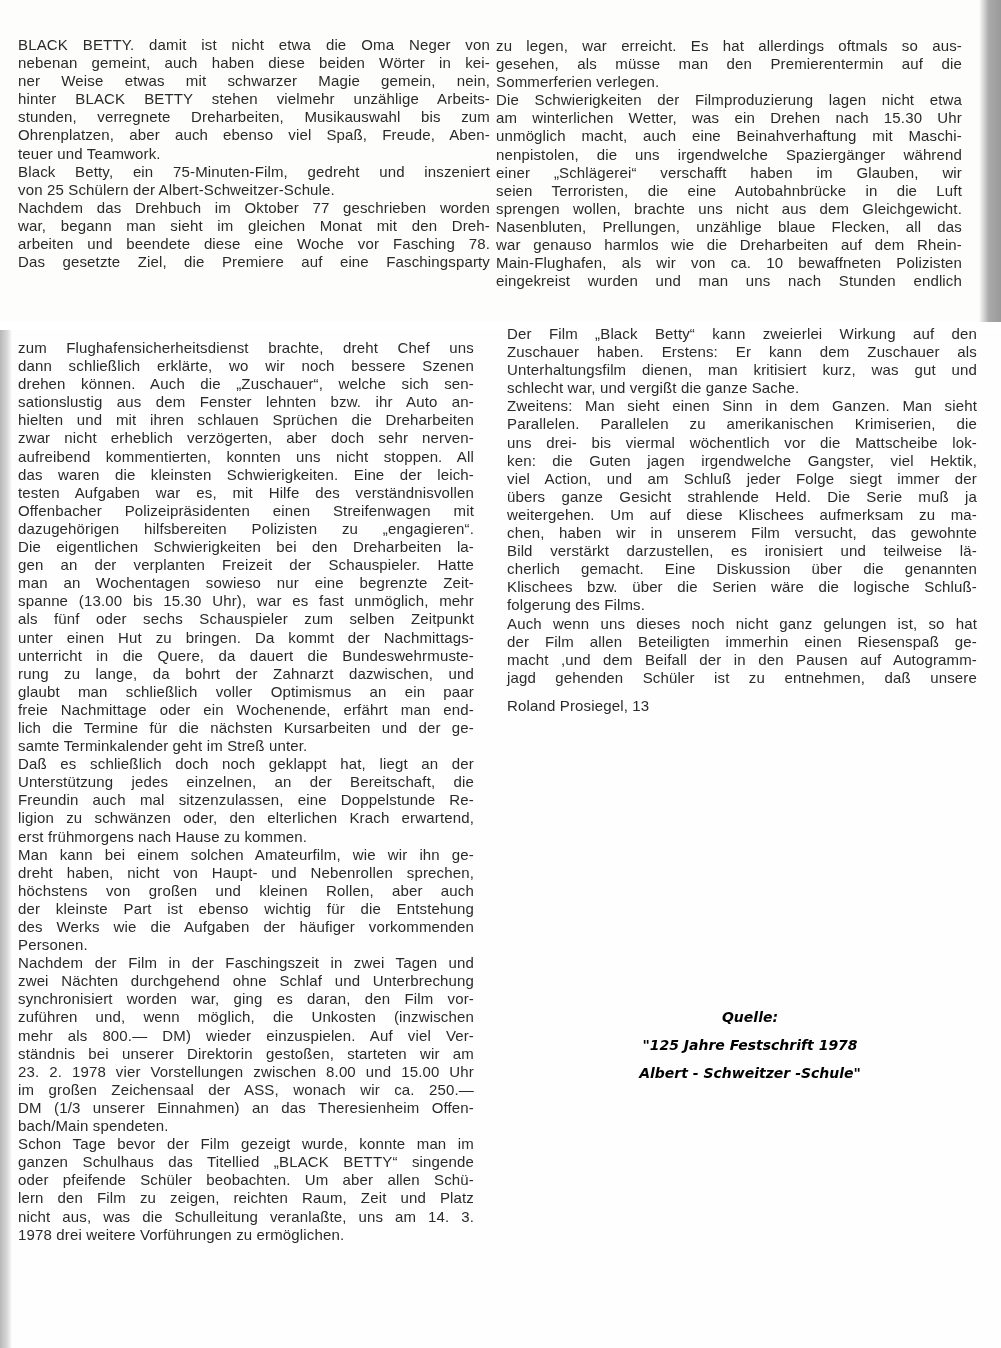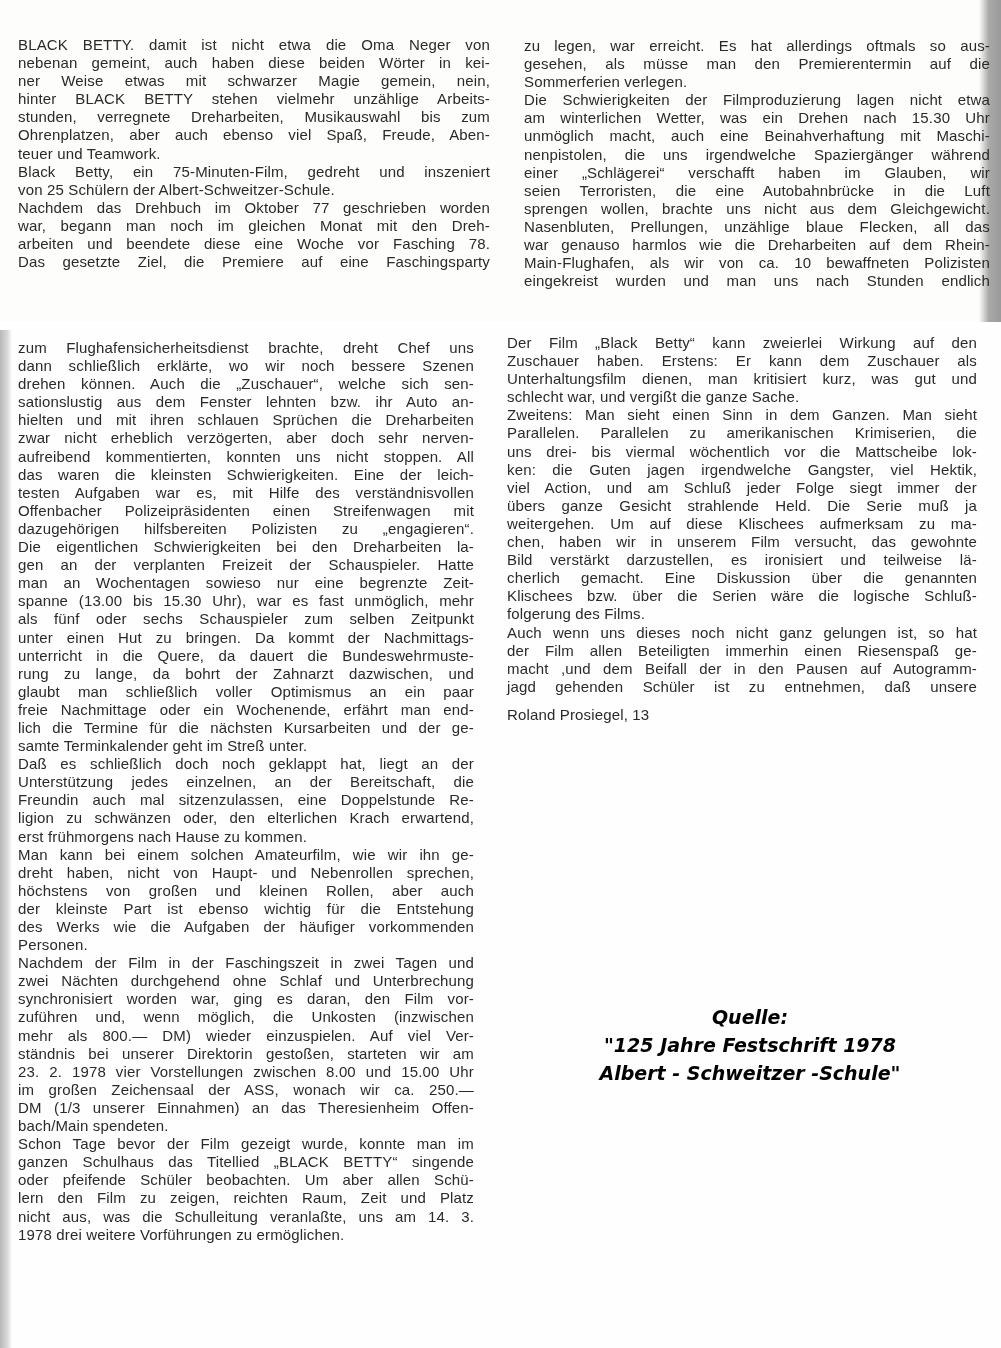--- a/index.html
+++ b/index.html
@@ -31,29 +31,29 @@
       line-height: 18.1px;
       text-align: justify;
       hyphens: manual;
       letter-spacing: 0.15px;
     }
     .col p { margin: 0; }
     .col p.gap { margin-top: 0; }
     .col .line { display: block; text-align: justify; text-align-last: justify; white-space: nowrap; }
     .col .line.last { text-align-last: left; }
     #col-top-left { left: 18px; top: 36px; width: 472px; }
-    #col-top-right { left: 524px; top: 37px; width: 466px; }
+    #col-top-right { left: 496px; top: 37px; width: 466px; }
     #col-bot-left { left: 18px; top: 339px; width: 456px; }
-    #col-bot-right { left: 507px; top: 334px; width: 470px; }
+    #col-bot-right { left: 507px; top: 325px; width: 470px; }
     .source {
       position: absolute; left: 560px; top: 1003px; width: 380px;
       text-align: center;
       font-family: "DejaVu Sans", "Liberation Sans", sans-serif;
       font-weight: bold; font-style: italic;
-      font-size: 19px; line-height: 28px; color: #000;
+      font-size: 14px; line-height: 28px; color: #000;
     }
     .source .line { display: block; white-space: nowrap; }
     .author { display: block; margin-top: 10px; }
   </style>
 </head>
 <body>
 
 <div class="scan-top">
   <div class="shadow-right"></div>
 </div>
@@ -70,21 +70,21 @@
     <span class="line">stunden, verregnete Dreharbeiten, Musikauswahl bis zum</span>
     <span class="line">Ohrenplatzen, aber auch ebenso viel Spaß, Freude, Aben-</span>
     <span class="line last">teuer und Teamwork.</span>
   </p>
   <p class="gap">
     <span class="line">Black Betty, ein 75-Minuten-Film, gedreht und inszeniert</span>
     <span class="line last">von 25 Schülern der Albert-Schweitzer-Schule.</span>
   </p>
   <p class="gap">
     <span class="line">Nachdem das Drehbuch im Oktober 77 geschrieben worden</span>
-    <span class="line">war, begann man noch im gleichen Monat mit den Dreh-</span>
+    <span class="line">war, begann man sieht im gleichen Monat mit den Dreh-</span>
     <span class="line">arbeiten und beendete diese eine Woche vor Fasching 78.</span>
     <span class="line">Das gesetzte Ziel, die Premiere auf eine Faschingsparty</span>
   </p>
 </div>
 
 <div class="col" id="col-top-right">
   <p>
     <span class="line">zu legen, war erreicht. Es hat allerdings oftmals so aus-</span>
     <span class="line">gesehen, als müsse man den Premierentermin auf die</span>
     <span class="line last">Sommerferien verlegen.</span>

